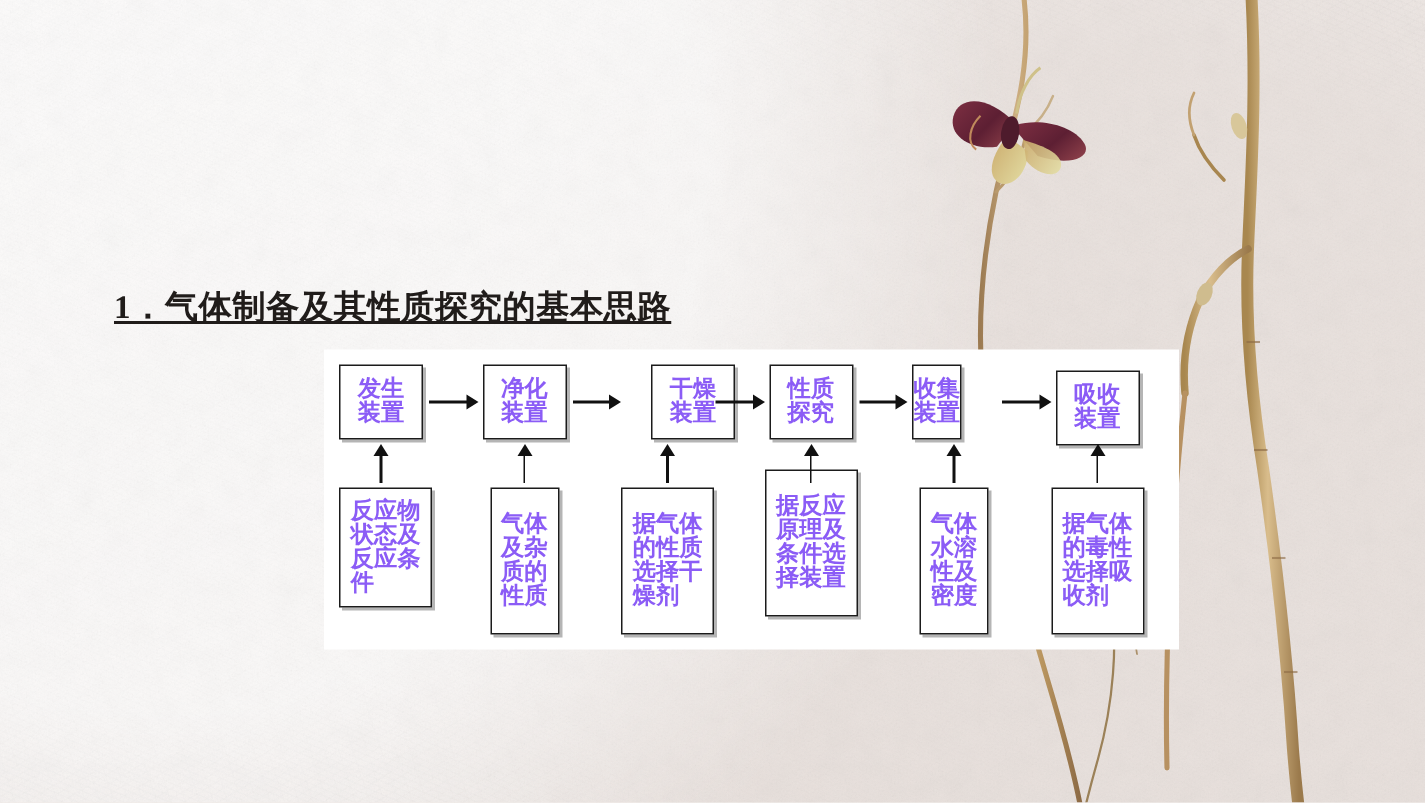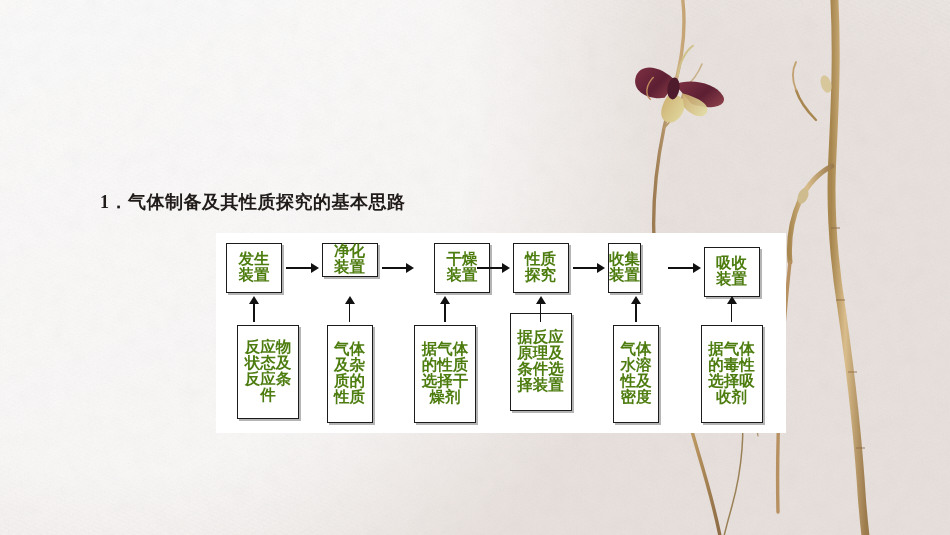--- a/index.html
+++ b/index.html
@@ -26,42 +26,42 @@
     position:absolute;inset:0;opacity:.5;pointer-events:none;
   }
 
   
   #decor{position:absolute;right:0;top:0;width:330px;height:535px;pointer-events:none;}
 
   
   .line{position:absolute;color:#201c1a;white-space:nowrap;}
   #lineA{left:0;right:0;top:85px;text-align:center;font-size:21px;letter-spacing:.5px;padding-right:288px;}
   #lineB{left:0;right:0;top:136px;text-align:center;font-size:21px;letter-spacing:.5px;padding-right:288px;}
-  #lineC{left:100px;top:190px;font-size:18px;font-weight:700;letter-spacing:.5px;}
+  #lineC{left:76px;top:190px;font-size:22px;font-weight:700;letter-spacing:.5px;text-decoration:underline;}
 
   
   #panel{
     position:absolute;left:216px;top:233px;width:570px;height:200px;
     background:#ffffff;
   }
 
   .bx{
     position:absolute;
     border:1.6px solid #1b1b1b;
     background:#fff;
     box-shadow:2px 2px 0 0 rgba(120,120,120,.55);
     box-sizing:border-box;
     display:flex;align-items:center;justify-content:center;
   }
   .bx .txt{
     font-family:"DejaVu Sans","Liberation Sans",sans-serif;
     font-weight:700;
-    color:#4d7c0f;
+    color:#8b5cf6;
     line-height:1.02;
-    text-align:center;
+    text-align:left;
     letter-spacing:0px;
   }
   .top .txt{font-size:15.5px;}
   .bot .txt{font-size:15.5px;}
 
   
   .harrow{position:absolute;height:10px;}
   .harrow .shaft{position:absolute;left:0;top:4px;height:1.7px;background:#111;}
   .harrow .head{
     position:absolute;top:0;width:0;height:0;
@@ -164,32 +164,32 @@
 
 
 
   <div class="line" id="lineC">1．气体制备及其性质探究的基本思路</div>
 
   <div id="panel">
     <div id="nodes">
         <div class="bx top" style="left: 10px; top: 10px; width: 56px; height: 50px;">
           <div class="txt">发生<br>装置</div>
         </div>
-        <div class="bx bot" style="left: 21px; top: 92px; width: 62px; height: 94px;">
+        <div class="bx bot" style="left: 10px; top: 92px; width: 62px; height: 80px;">
           <div class="txt">反应物<br>状态及<br>反应条<br>件</div>
         </div>
         <div class="varrow" style="left: 33px; top: 63px; height: 26px;">
           <div class="shaft" style="height: 18px;"></div>
           <div class="head"></div>
         </div>
         <div class="harrow" style="left: 70px; top: 30px; width: 32.5px;">
           <div class="shaft" style="width: 25.5px;"></div>
           <div class="head" style="left: 24.5px;"></div>
         </div>
-        <div class="bx top" style="left: 105.5px; top: 10px; width: 56px; height: 34px;">
+        <div class="bx top" style="left: 105.5px; top: 10px; width: 56px; height: 50px;">
           <div class="txt">净化<br>装置</div>
         </div>
         <div class="bx bot" style="left: 110.5px; top: 92px; width: 46px; height: 98px;">
           <div class="txt">气体<br>及杂<br>质的<br>性质</div>
         </div>
         <div class="varrow" style="left: 128.5px; top: 63px; height: 26px;">
           <div class="shaft" style="height: 18px;"></div>
           <div class="head"></div>
         </div>
         <div class="harrow" style="left: 165.5px; top: 30px; width: 32.5px;">

